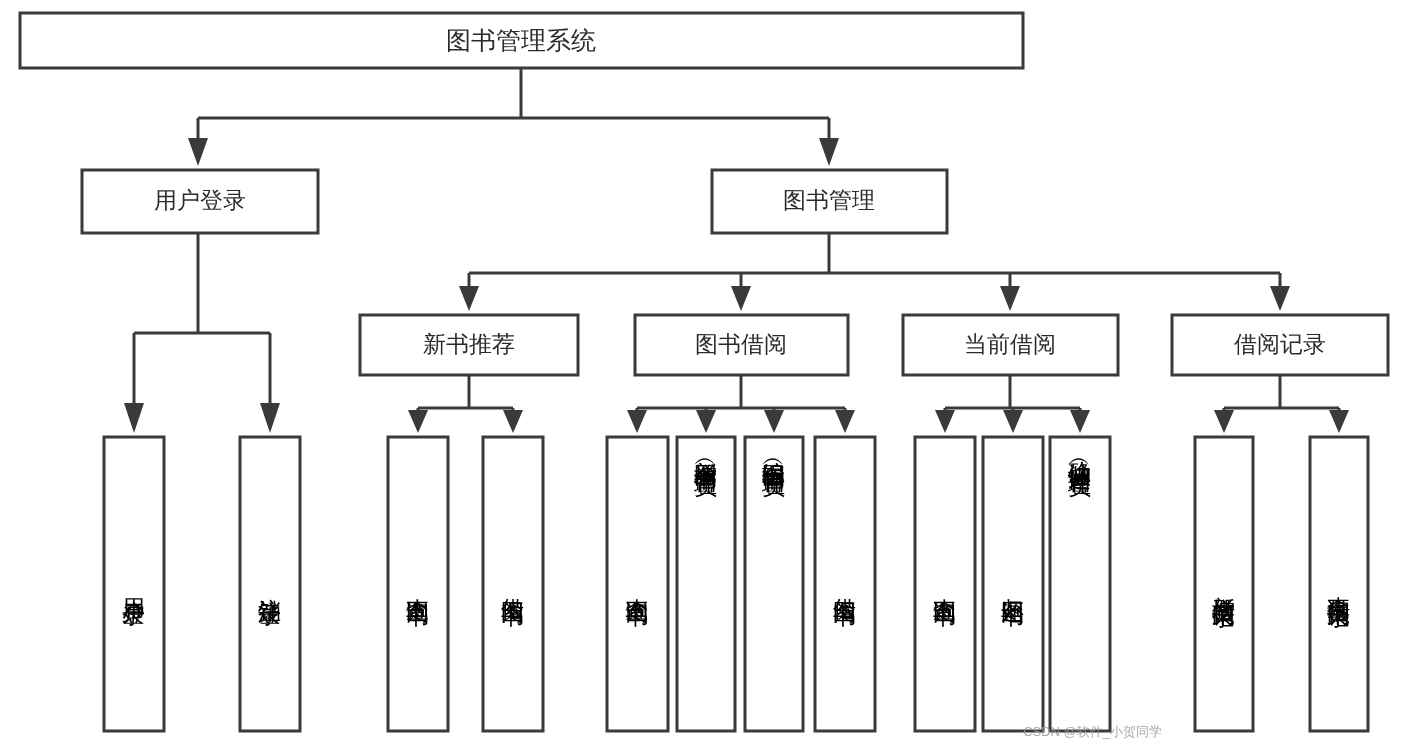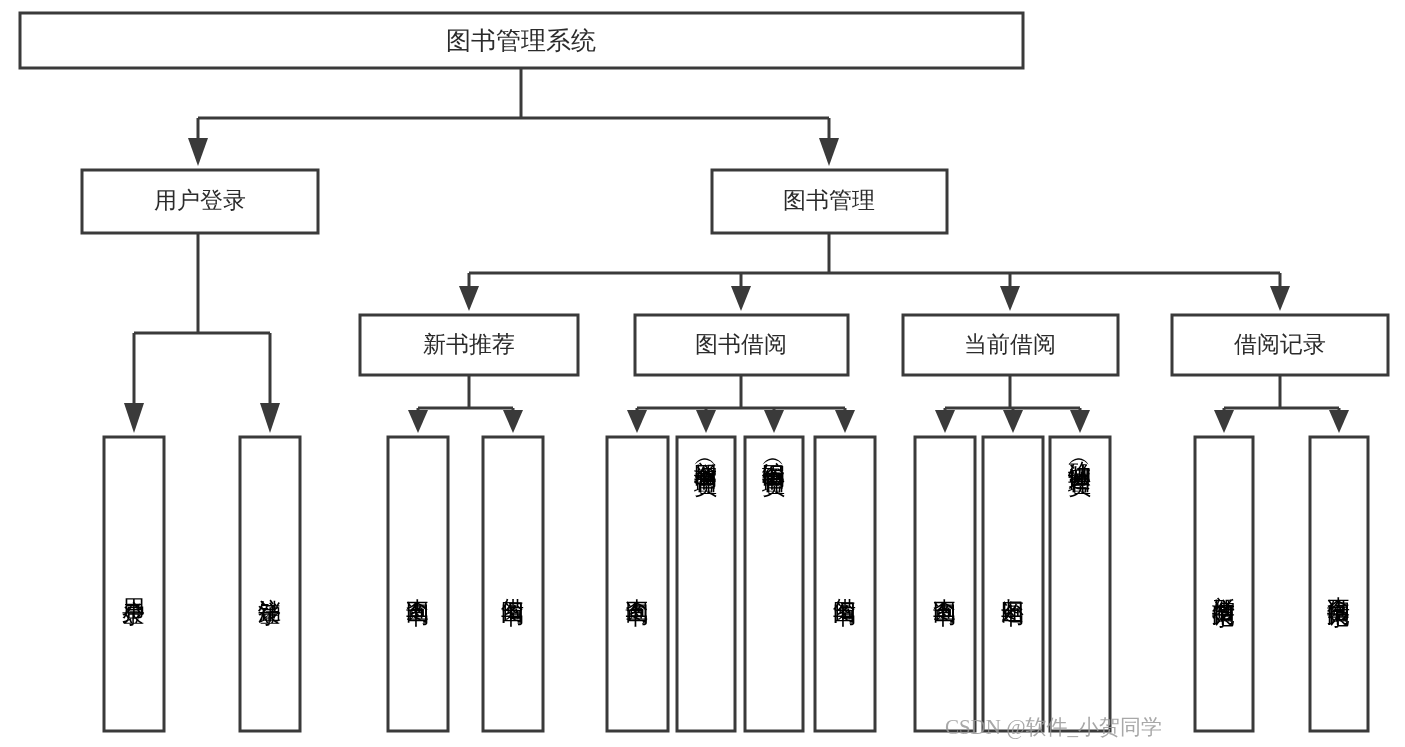--- a/index.html
+++ b/index.html
@@ -70,22 +70,22 @@
     justify-content: center;
     pointer-events: none;
   }
   .vlabel-wrap.center-v {
     align-items: center;
   }
   .watermark {
     position: absolute;
     right: 10px;
     bottom: 6px;
-    font-family: Liberation Serif, serif;
-    font-size: 21px;
+    font-family: Liberation Sans, sans-serif;
+    font-size: 13px;
     color: #9a9a9a;
     white-space: nowrap;
     opacity: 0.85;
   }
 </style>
 </head>
 <body>
 
 <div id="diagram-root">
 

